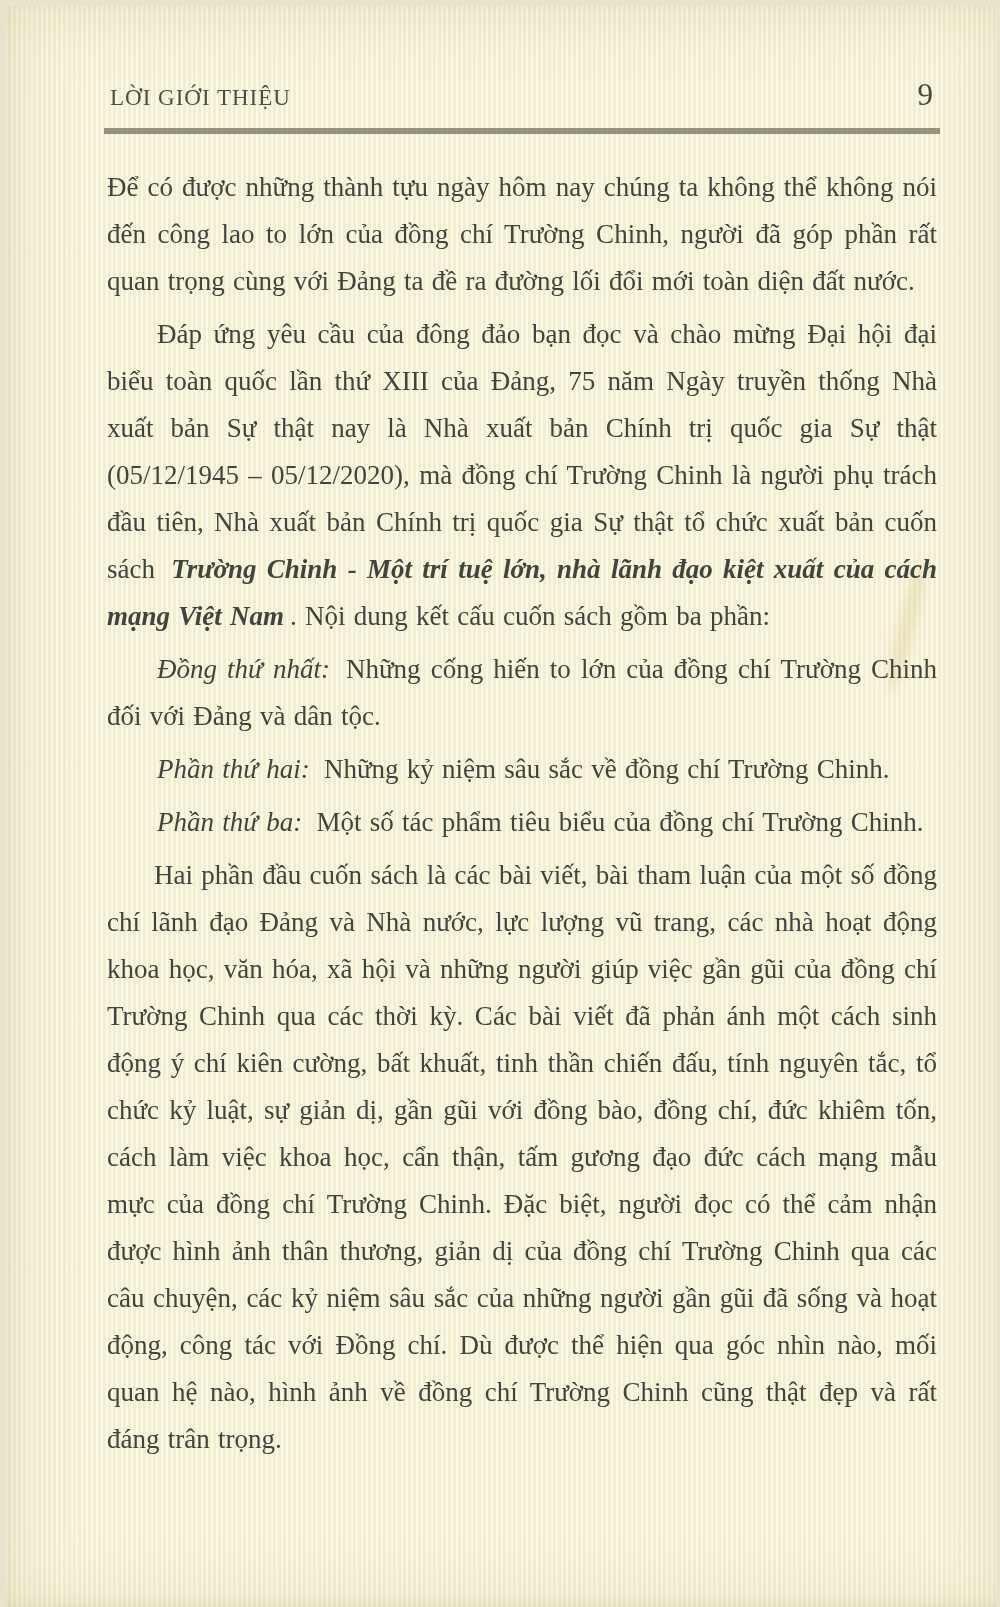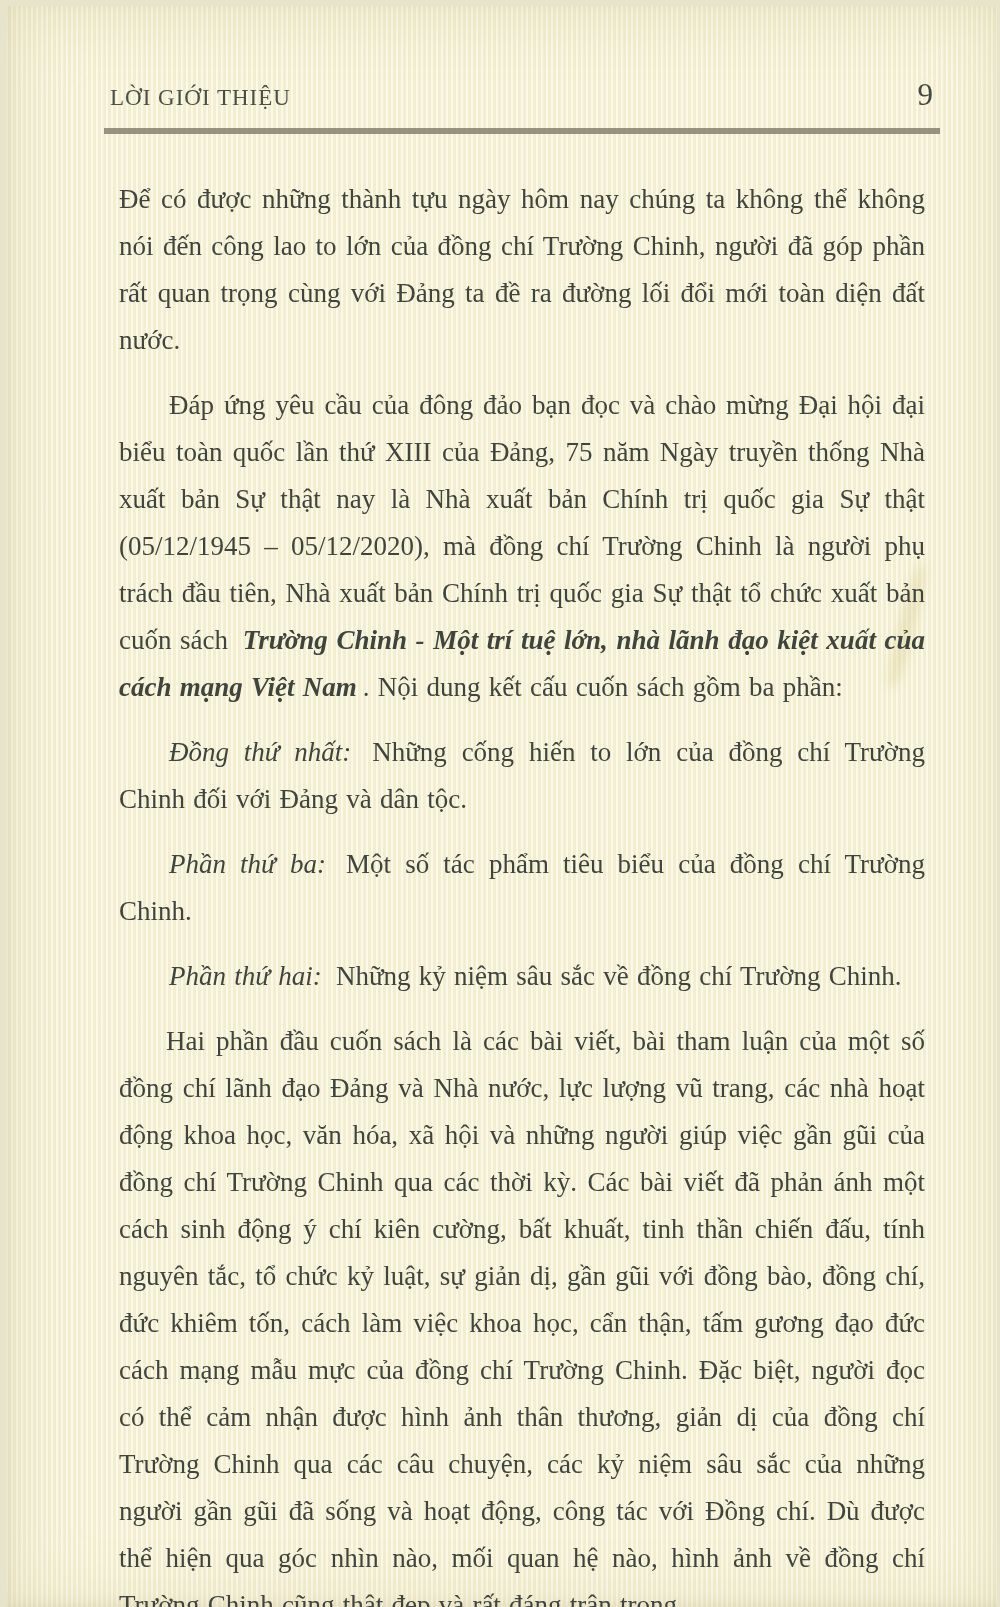--- a/index.html
+++ b/index.html
@@ -70,21 +70,21 @@
     left: 95px;
     width: 842px;
     top: 152px;
     font-size: 27px;
     line-height: 47px;
     text-align: justify;
     word-spacing: 1.5px;
   }
   p.para {
     text-indent: 47px;
-    margin: 12px;
+    margin: 0;
   }
   p.para.no-indent { text-indent: 0; }
   .book-title {
     font-weight: bold;
     font-style: italic;
   }
   .part-label {
     font-style: italic;
   }
 </style>
@@ -104,20 +104,20 @@
   </header>
 
   <main class="page-body">
 
     <p class="para no-indent">Để có được những thành tựu ngày hôm nay chúng ta không thể không nói đến công lao to lớn của đồng chí Trường Chinh, người đã góp phần rất quan trọng cùng với Đảng ta đề ra đường lối đổi mới toàn diện đất nước.</p>
 
     <p class="para"><span>Đáp ứng yêu cầu của đông đảo bạn đọc và chào mừng Đại hội đại biểu toàn quốc lần thứ XIII của Đảng, 75 năm Ngày truyền thống Nhà xuất bản Sự thật nay là Nhà xuất bản Chính trị quốc gia Sự thật (05/12/1945 – 05/12/2020), mà đồng chí Trường Chinh là người phụ trách đầu tiên, Nhà xuất bản Chính trị quốc gia Sự thật tổ chức xuất bản cuốn sách </span><span class="book-title">Trường Chinh - Một trí tuệ lớn, nhà lãnh đạo kiệt xuất của cách mạng Việt Nam</span><span>. Nội dung kết cấu cuốn sách gồm ba phần:</span></p>
 
     <p class="para"><span class="part-label">Đồng thứ nhất:</span><span> Những cống hiến to lớn của đồng chí Trường Chinh đối với Đảng và dân tộc.</span></p>
 
+    <p class="para"><span class="part-label">Phần thứ hai:</span><span> Những kỷ niệm sâu sắc về đồng chí Trường Chinh.</span></p>
+
     <p class="para"><span class="part-label">Phần thứ ba:</span><span> Một số tác phẩm tiêu biểu của đồng chí Trường Chinh.</span></p>
-
-    <p class="para"><span class="part-label">Phần thứ hai:</span><span> Những kỷ niệm sâu sắc về đồng chí Trường Chinh.</span></p>
 
     <p class="para">Hai phần đầu cuốn sách là các bài viết, bài tham luận của một số đồng chí lãnh đạo Đảng và Nhà nước, lực lượng vũ trang, các nhà hoạt động khoa học, văn hóa, xã hội và những người giúp việc gần gũi của đồng chí Trường Chinh qua các thời kỳ. Các bài viết đã phản ánh một cách sinh động ý chí kiên cường, bất khuất, tinh thần chiến đấu, tính nguyên tắc, tổ chức kỷ luật, sự giản dị, gần gũi với đồng bào, đồng chí, đức khiêm tốn, cách làm việc khoa học, cẩn thận, tấm gương đạo đức cách mạng mẫu mực của đồng chí Trường Chinh. Đặc biệt, người đọc có thể cảm nhận được hình ảnh thân thương, giản dị của đồng chí Trường Chinh qua các câu chuyện, các kỷ niệm sâu sắc của những người gần gũi đã sống và hoạt động, công tác với Đồng chí. Dù được thể hiện qua góc nhìn nào, mối quan hệ nào, hình ảnh về đồng chí Trường Chinh cũng thật đẹp và rất đáng trân trọng.</p>
 
   </main>
 </div>
 
 </body></html>

